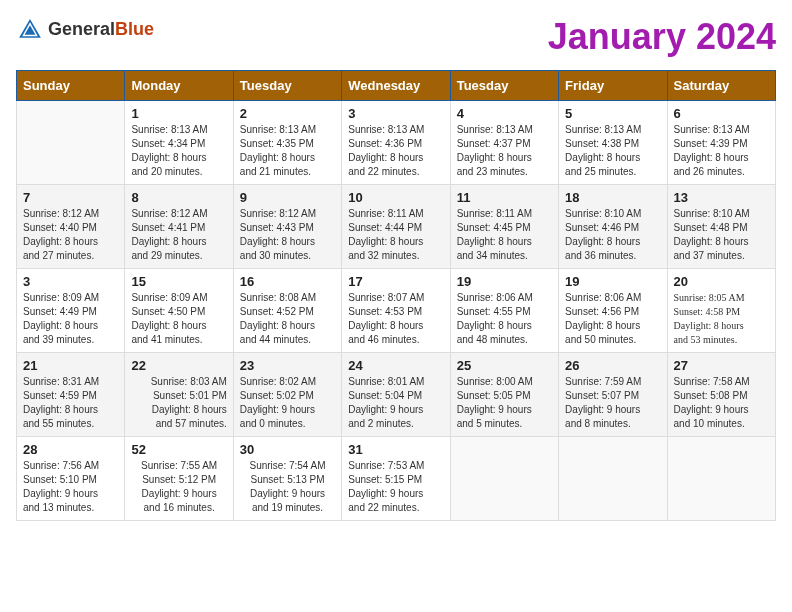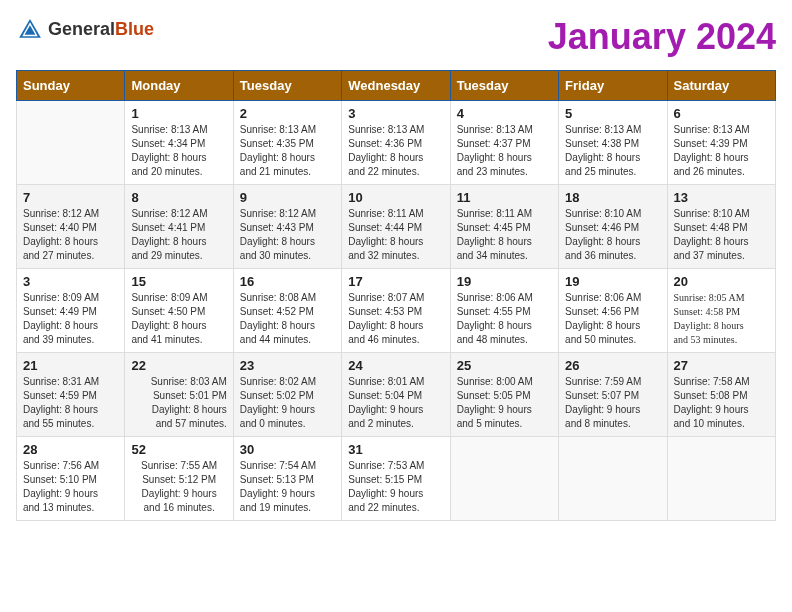--- a/index.html
+++ b/index.html
@@ -341,21 +341,21 @@
         </td>
         <td>
           <div class="day-number">52</div>
           <div class="day-info" style="white-space: pre-line; text-align: center;">Sunrise: 7:55 AM
 Sunset: 5:12 PM
 Daylight: 9 hours
 and 16 minutes.</div>
         </td>
         <td>
           <div class="day-number">30</div>
-          <div class="day-info" style="white-space: pre-line;">Sunrise: 7:54 AM
+          <div class="day-info" style="white-space: pre-line; text-align: center;">Sunrise: 7:54 AM
 Sunset: 5:13 PM
 Daylight: 9 hours
 and 19 minutes.</div>
         </td>
         <td>
           <div class="day-number">31</div>
           <div class="day-info" style="white-space: pre-line;">Sunrise: 7:53 AM
 Sunset: 5:15 PM
 Daylight: 9 hours
 and 22 minutes.</div>

